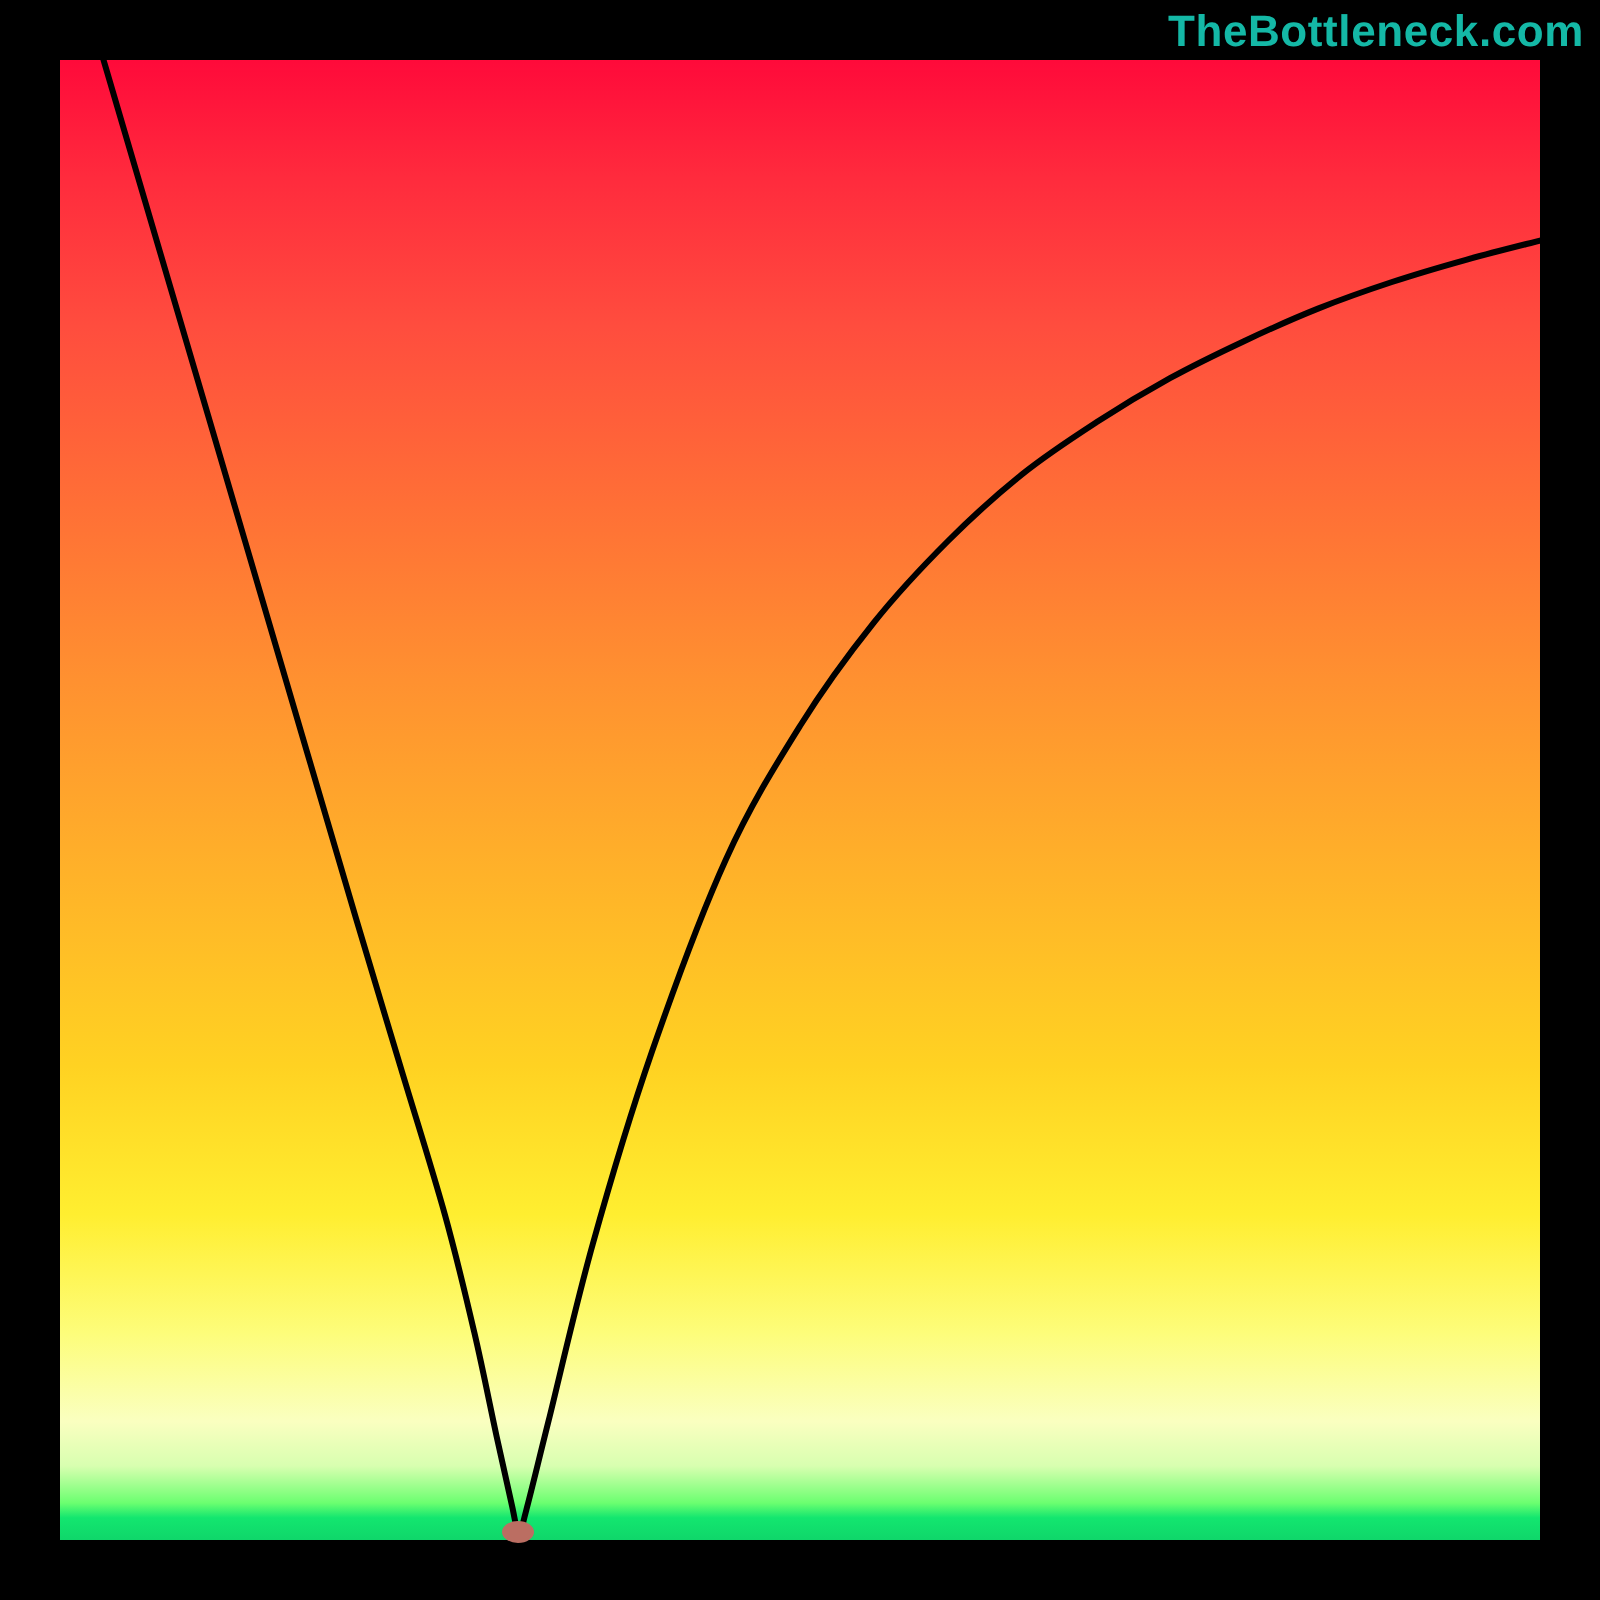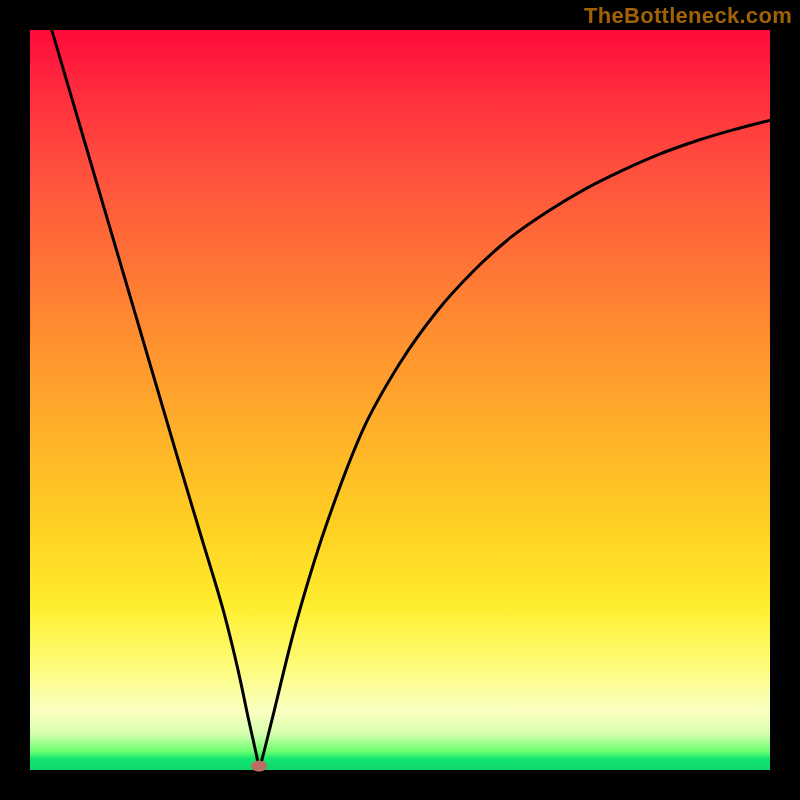--- a/index.html
+++ b/index.html
@@ -41,21 +41,21 @@
       #13e66f 98.5%,
       #0fd66a 100%
     );
   }
   .attribution {
     position: absolute;
     top: 3px;
     right: 8px;
     font-size: 22px;
     font-weight: 600;
-    color: #a16207;
+    color: #14b8a6;
     letter-spacing: 0.3px;
     user-select: none;
   }
   svg.curve {
     position: absolute;
     left: 0;
     top: 0;
     width: 740px;
     height: 740px;
     pointer-events: none;

